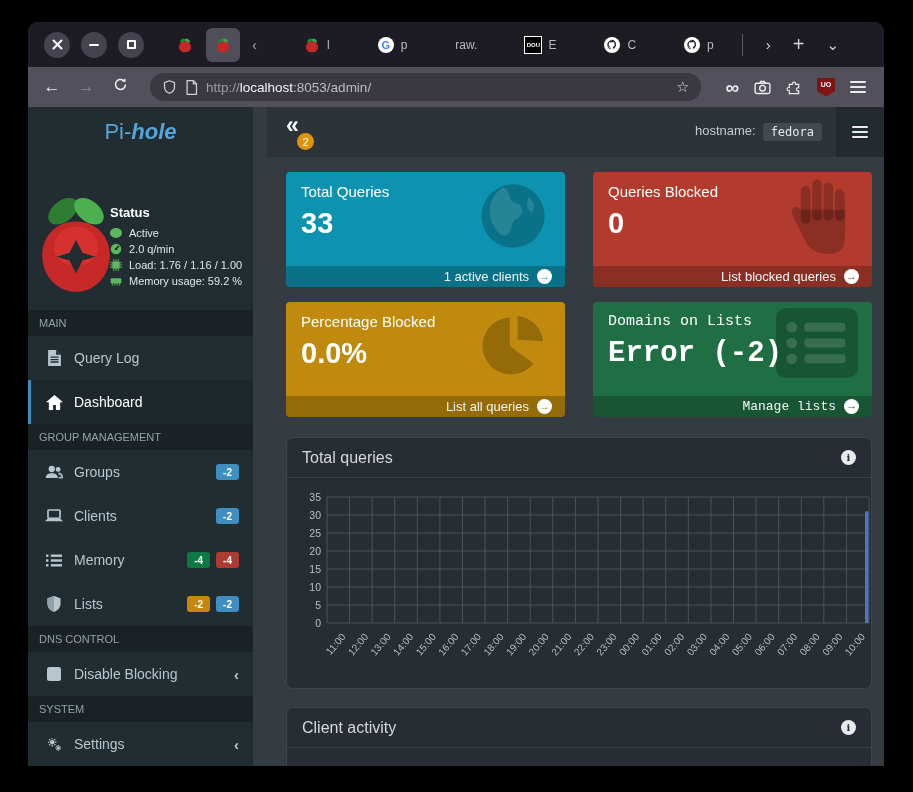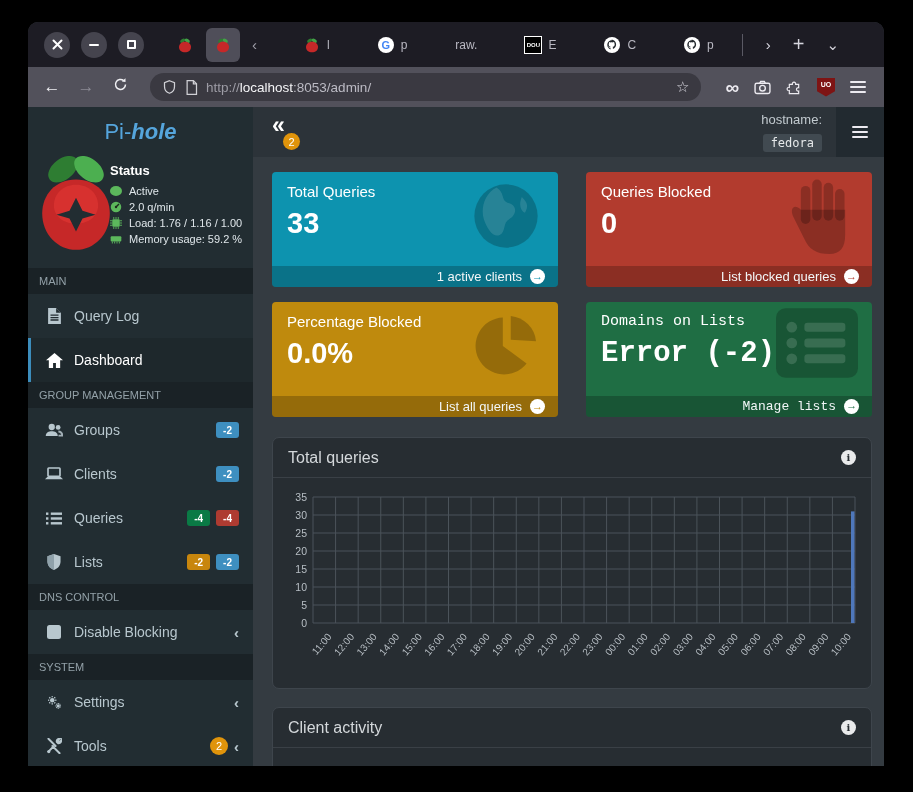--- a/index.html
+++ b/index.html
@@ -37,25 +37,25 @@
   .url-text .host{color:#f5f5f7;}
   .url-text .rest{color:#bcbbc4;}
   .star{color:#d5d4dc;font-size:15px;}
   .ext-icons{display:flex;align-items:center;gap:15px;padding:0 6px;}
   .inf{color:#eceaf0;font-size:19px;font-weight:bold;line-height:1;}
   .ublock{width:18px;height:19px;background:#7e1414;clip-path:polygon(0 0,100% 0,100% 72%,50% 100%,0 72%);color:#fff;font-size:7px;font-weight:bold;display:flex;align-items:flex-start;justify-content:center;padding-top:3px;}
   .hamburger{display:flex;flex-direction:column;gap:3px;}
   .hamburger i{display:block;width:16px;height:2px;background:#eceaf0;border-radius:1px;}
 
   
-  .app{flex:1;display:flex;min-height:0;}
+  .app{flex:1;display:flex;min-height:0;gap:14px;}
   .sidebar{flex:0 0 225px;background:#222d32;display:flex;flex-direction:column;min-height:0;overflow:hidden;}
   .side-brand{flex:0 0 50px;display:flex;align-items:center;justify-content:center;font-size:22px;color:#55a5dc;}
   .side-brand b{font-weight:bold;font-style:italic;}
-  .side-info{flex:0 0 111px;position:relative;}
+  .side-info{flex:0 0 111px;position:relative;margin-top:42px;}
   .side-logo{position:absolute;left:9px;top:-6px;}
   .status-block{margin-left:82px;padding-top:4px;color:#e8edf0;}
   .status-block h4{font-size:13px;color:#fff;margin:2px 0 7px;}
   .status-row{display:flex;align-items:center;gap:7px;font-size:11px;margin-bottom:4px;color:#dfe6ea;}
   .sicon{width:12px;height:12px;display:inline-flex;align-items:center;justify-content:center;flex:0 0 12px;}
   .dot{width:10px;height:10px;border-radius:50%;background:#5cb85c;}
 
   .menu{flex:1;overflow:hidden;}
   .sec-label{background:#1a2226;color:#93a1a8;font-size:11px;padding:7px 11px;}
   .mitem{height:44px;display:flex;align-items:center;padding:0 14px 0 14px;color:#b8c7ce;font-size:14px;gap:11px;border-left:3px solid transparent;}
@@ -64,21 +64,21 @@
   .m-right{margin-left:auto;display:flex;align-items:center;gap:6px;}
   .badge{font-size:10px;font-weight:bold;color:#fff;padding:2.5px 7px;border-radius:3px;}
   .b-blue{background:#3e8fc0;}.b-green{background:#0a7a45;}.b-red{background:#ae3b31;}.b-orange{background:#c8860d;}
   .badge-circ{width:18px;height:18px;border-radius:50%;background:#e0940b;color:#fff;font-size:11px;display:flex;align-items:center;justify-content:center;}
   .chev{color:#b8c7ce;font-size:15px;font-weight:bold;}
 
   .main{flex:1;display:flex;flex-direction:column;min-width:0;}
   .main-header{flex:0 0 50px;background:#2c3339;position:relative;display:flex;align-items:center;}
   .collapse-btn{position:absolute;left:19px;top:5px;color:#fff;font-size:23px;font-weight:bold;}
   .collapse-badge{position:absolute;left:30px;top:26px;width:17px;height:17px;border-radius:50%;background:#e0940b;color:#fff;font-size:11px;display:flex;align-items:center;justify-content:center;}
-  .hostname{margin-left:auto;display:flex;align-items:flex-end;gap:7px;color:#c2cacf;font-size:13px;padding-right:62px;flex-direction:column;}
+  .hostname{margin-left:auto;display:flex;align-items:flex-start;gap:7px;color:#c2cacf;font-size:13px;padding-right:62px;}
   .host-badge{font-family:"DejaVu Sans Mono",monospace;font-size:12px;background:#414a51;color:#e6e9ea;padding:2px 8px;border-radius:3px;}
   .header-right{position:absolute;right:0;top:0;width:48px;height:50px;background:#222a30;display:flex;align-items:center;justify-content:center;}
 
   .scroll{flex:1;overflow:hidden;padding:15px 12px 0 19px;}
   .cards{display:grid;grid-template-columns:1fr 1fr;gap:15px 28px;margin-bottom:20px;}
   .card{height:115px;border-radius:4px;color:#fff;overflow:hidden;display:flex;flex-direction:column;position:relative;}
   .card-body{flex:1;padding:11px 15px;position:relative;z-index:1;}
   .card-title{font-size:15px;}
   .card-value{font-size:29px;font-weight:bold;margin-top:7px;}
   .card-icon{position:absolute;right:14px;top:6px;z-index:0;}
@@ -335,21 +335,21 @@
           <span class="micon">
               <svg width="16" height="13" viewBox="0 0 20 16" fill="#b8c7ce">
                 <rect x="0" y="0.5" width="3" height="3"></rect>
                 <rect x="0" y="6.5" width="3" height="3"></rect>
                 <rect x="0" y="12.5" width="3" height="3"></rect>
                 <rect x="6" y="0.5" width="14" height="3"></rect>
                 <rect x="6" y="6.5" width="14" height="3"></rect>
                 <rect x="6" y="12.5" width="14" height="3"></rect>
               </svg>
             </span>
-          <span>Queries</span>
+          <span>Memory</span>
           <span class="m-right">
             <span class="badge b-green">-4</span>
             <span class="badge b-red">-4</span>
           </span>
         </div>
         <div class="mitem">
           <span class="micon">
               <svg width="14" height="16" viewBox="0 0 18 22">
                 <path d="M9 0 L18 3 V10 C18 16 14.5 20 9 22 C3.5 20 0 16 0 10 V3 Z" fill="#b8c7ce"></path>
                 <path d="M9 2.2 V19.6 C4.8 17.8 2 14.5 2 10 V4.4 Z" fill="#222d32" opacity="0"></path>

